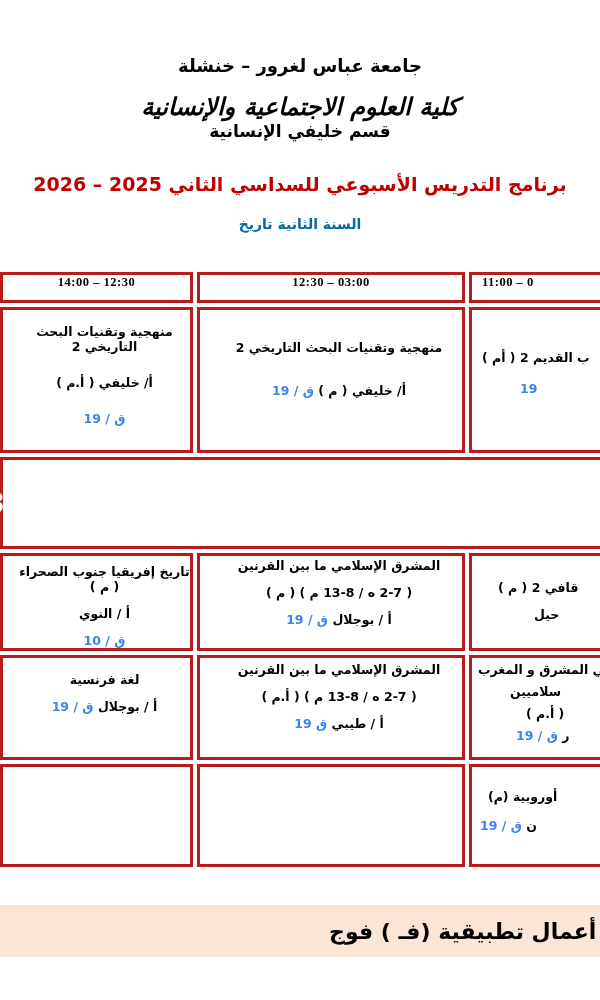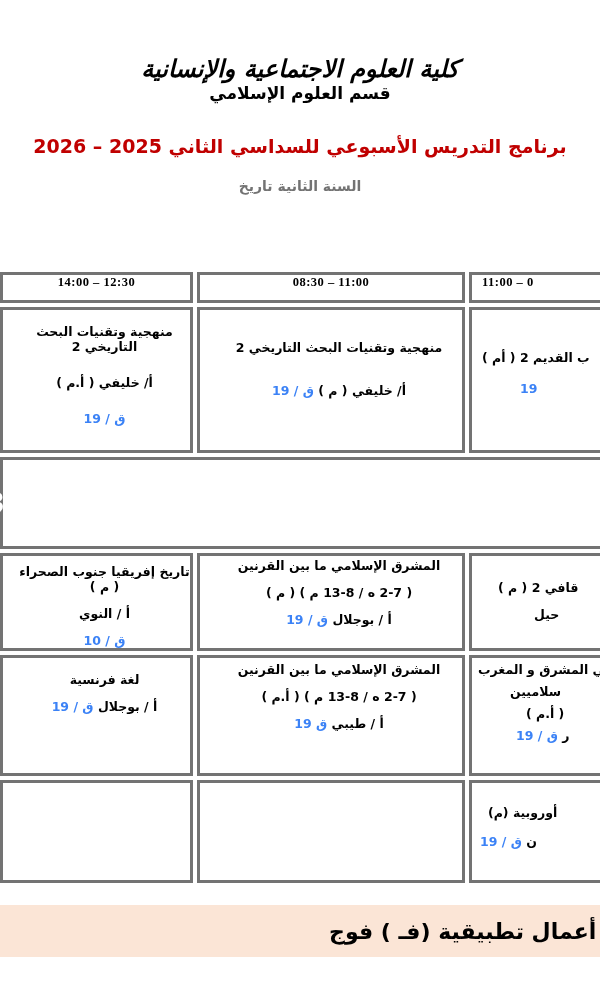--- a/index.html
+++ b/index.html
@@ -9,30 +9,30 @@
   }
   .page{position:relative;width:600px;height:1000px;background:#fff;}
 
   
   .doc-header{position:absolute;top:55px;left:0;width:600px;text-align:center;direction:rtl;}
   .hdr-line{font-weight:bold;color:#000;}
   .hdr-uni{font-size:18px;margin-bottom:17px;}
   .hdr-fac{font-size:24px;margin-bottom:0;font-style:italic;}
   .hdr-dep{font-size:17px;}
   .hdr-title{font-size:19px;font-weight:bold;color:#c00000;margin-top:32px;}
-  .hdr-year{font-size:14px;font-weight:bold;color:#737373;margin-top:21px;}
+  .hdr-year{font-size:14px;font-weight:bold;color:#0369a1;margin-top:21px;}
 
   
   table.tt{
     position:absolute;top:268px;left:-4px;
     border-collapse:separate;border-spacing:4px;
     table-layout:fixed;width:777px;
   }
   table.tt td{
-    box-sizing:border-box;border:3px solid #737373;background:#fff;
+    box-sizing:border-box;border:3px solid #b91c1c;background:#fff;
     vertical-align:top;text-align:center;
     font-weight:bold;font-size:12.5px;color:#000;line-height:1.2;
     padding:0;overflow:visible;
   }
   td.time-hd{
     background:#000;color:#fff;height:31px;vertical-align:middle;
     font-family:"Liberation Serif",serif;font-size:13.5px;letter-spacing:.5px;
   }
   td.time-hd.cut{text-align:left;padding-left:10px;}
   td.peach{background:#fbe5d6;}
@@ -68,37 +68,38 @@
     position:absolute;right:-14px;top:50%;transform:translateY(-50%);
     font-size:22px;font-weight:bold;color:#000;white-space:nowrap;direction:rtl;
   }
 </style>
 </head>
 <body>
 
 <div class="page">
 
   <div class="doc-header">
+    <div class="hdr-line hdr-uni">جامعة عباس لغرور – خنشلة</div>
     <div class="hdr-line hdr-fac">كلية العلوم الاجتماعية والإنسانية</div>
-    <div class="hdr-line hdr-dep">قسم العلوم الإسلامي</div>
+    <div class="hdr-line hdr-dep">قسم خليفي الإنسانية</div>
     <div class="hdr-title">برنامج التدريس الأسبوعي للسداسي الثاني 2025 – 2026</div>
     <div class="hdr-year">السنة الثانية تاريخ</div>
   </div>
 
   <table class="tt">
     <colgroup>
       <col style="width:193px">
         <col style="width:268px">
         <col style="width:300px">
     </colgroup>
 
     <tbody>
         <tr>
       <td class="time-hd" dir="ltr">14:00 – 12:30</td>
-      <td class="time-hd" dir="ltr">08:30 – 11:00</td>
+      <td class="time-hd" dir="ltr">12:30 – 03:00</td>
       <td class="time-hd cut" dir="ltr">11:00 – 0</td>
     </tr>
 
     <tr>
       <td style="height:146px" dir="rtl" class="pt14 gapA">
         <div class="ln">منهجية وتقنيات البحث التاريخي 2</div>
         <div class="ln">أ/ خليفي ( أ.م )</div>
         <div class="ln red">ق / 19</div>
       </td>
       <td dir="rtl" class="peach pt30 gapB">
@@ -128,21 +129,21 @@
         <div class="ln">( 2-7 ه / 8-13 م )  ( م )</div>
         <div class="ln"><span>أ / بوجلال</span> <span class="red">ق / 19</span></div>
       </td>
       <td dir="rtl" class="peach cut-col pt24 gapC">
         <div class="ln pl26">قافي 2 ( م )</div>
         <div class="ln pl62">حيل</div>
       </td>
     </tr>
 
     <tr>
-      <td style="height:121px" dir="rtl" class="pt14 gapC">
+      <td style="height:105px" dir="rtl" class="pt14 gapC">
         <div class="ln">لغة فرنسية</div>
         <div class="ln"><span>أ / بوجلال</span> <span class="red">ق / 19</span></div>
       </td>
       <td dir="rtl" class="pt4 gapC">
         <div class="ln">المشرق الإسلامي ما بين القرنين</div>
         <div class="ln">( 2-7 ه / 8-13 م )  ( أ.م )</div>
         <div class="ln"><span>أ / طيبي</span> <span class="red">ق 19</span></div>
       </td>
       <td dir="rtl" class="cut-col pt4 gapE">
         <div class="ln pl6">رها في المشرق و المغرب</div>

